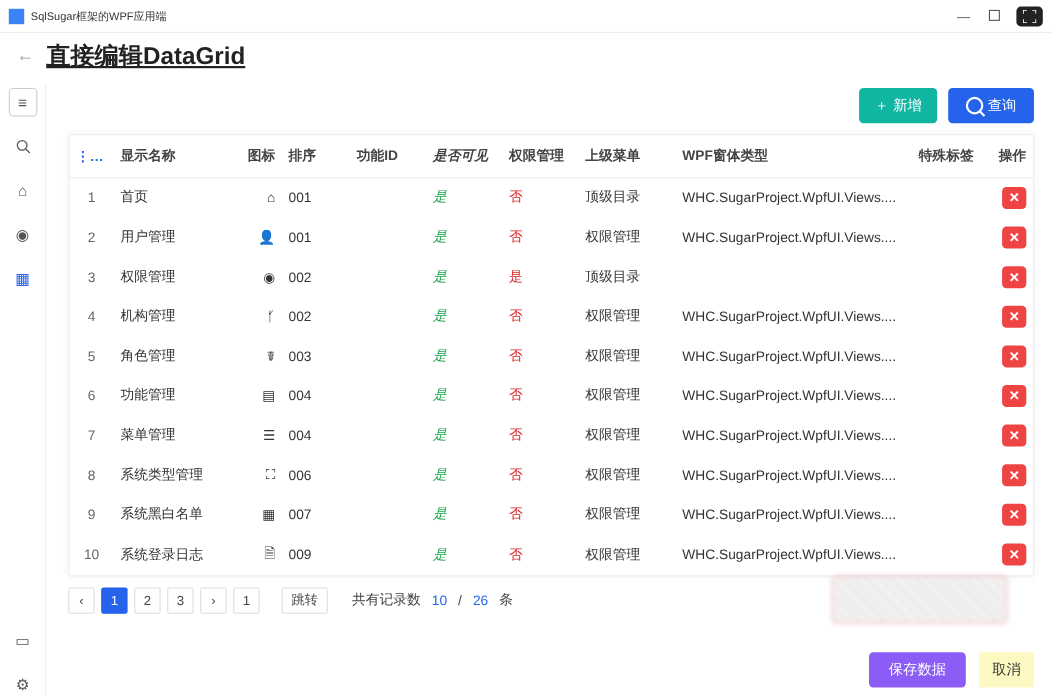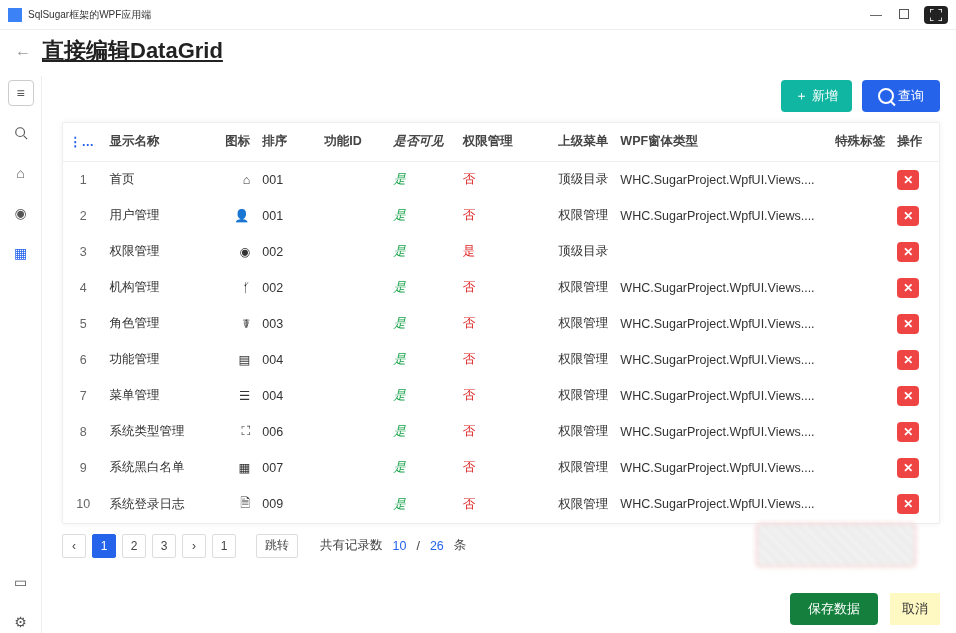--- a/index.html
+++ b/index.html
@@ -30,34 +30,34 @@
 th, td { text-align: left; padding: 8px 6px; font-size: 12.5px; overflow: hidden; text-overflow: ellipsis; white-space: nowrap;}
 th { color: #444; font-weight: 600; border-bottom: 1px solid #eee; height: 38px;}
 .th-handle { width: 34px; text-align:center; color:#2563eb;}
 .col-idx { width: 30px; text-align:center; color:#666;}
 .col-name { width: 80px; }
 .col-icon { width: 48px; text-align:right;}
 .col-sort { width: 52px; }
 .col-funcid { width: 58px; }
 .col-vis { width: 58px; font-style: italic; }
 .col-exp { width: 58px; }
-.col-parent { width: 74px; text-align: right; }
+.col-parent { width: 74px; }
 .col-wpf { width: 180px; }
 .col-tag { width: 52px; }
-.col-op { width: 40px; text-align:left;}
+.col-op { width: 40px; text-align:right;}
 tbody tr { height: 33px; }
 .yes { color: #16a34a; }
 .no { color: #dc2626; }
 .del-btn { width: 22px; height: 20px; background: #ef4444; color:#fff; border-radius:4px; display:inline-flex; align-items:center; justify-content:center; font-size:12px; font-weight:bold;}
 .pager { display:flex; align-items:center; gap: 6px; margin-top: 10px; font-size:12.5px; color:#444;}
 .pgbtn { border:1px solid #ddd; width:24px; height:24px; display:flex; align-items:center; justify-content:center; border-radius:2px; background:#fff; font-size:12px;}
 .pgbtn.active { background:#2563eb; color:#fff; border-color:#2563eb;}
 .pgbtn.wide { width:auto; padding: 0 8px;}
 .footer-actions { position: absolute; right: 16px; bottom: 10px; display:flex; gap: 12px;}
-.btn-save { background:#15803d; color:#fff; border:none; padding: 7px 18px; border-radius:4px; font-size:13px;}
+.btn-save { background:#8b5cf6; color:#fff; border:none; padding: 7px 18px; border-radius:4px; font-size:13px;}
 .btn-cancel { background:#fef9c3; color:#333; border:none; padding: 7px 12px; font-size:13px;}
 .blur-box { position:absolute; right: 40px; bottom: 68px; width: 160px; height: 44px; border:1px solid #f7a6a6; border-radius:4px; background: repeating-linear-gradient(45deg,#e8e8e8,#e8e8e8 4px,#f2f2f2 4px,#f2f2f2 8px); filter: blur(2px); opacity:0.85;}
 .sep { color:#2563eb; margin: 0 4px; }
 </style>
 </head>
 <body>
 
 <div class="titlebar">
   <div class="app-icon"></div>
   <div class="title">SqlSugar框架的WPF应用端</div>

